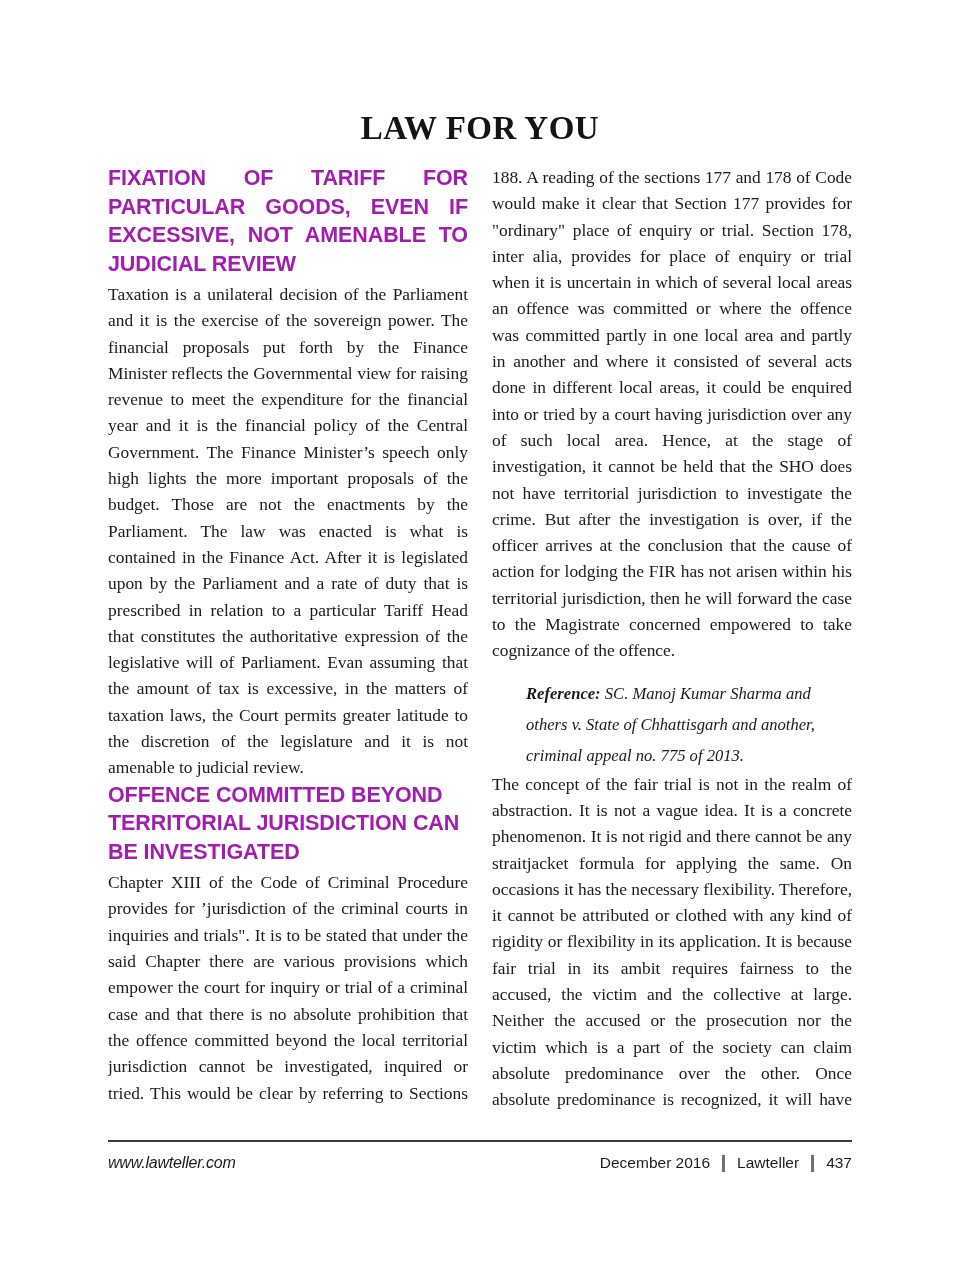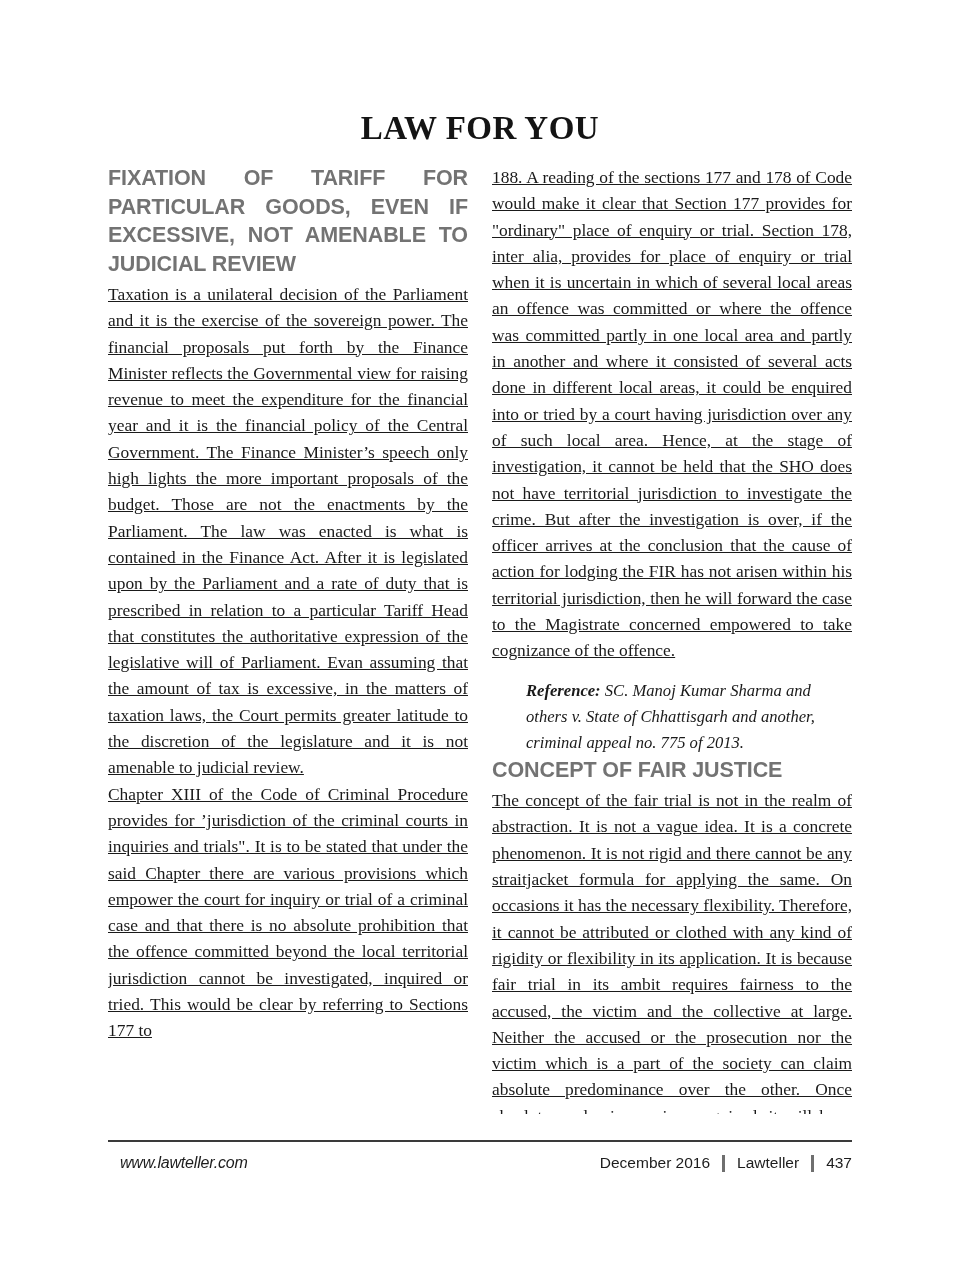--- a/index.html
+++ b/index.html
@@ -58,21 +58,21 @@
   .col-left  { left: 0px; }
   .col-right { left: 384px; }
 
   
   h2.section-heading {
     font-family: "Liberation Sans", "DejaVu Sans", sans-serif;
     font-weight: bold;
     font-size: 21.5px;
     line-height: 28.5px;
     letter-spacing: -0.1px;
-    color: #737373;
+    color: #a21caf;
     margin: 0 0 3px 0;
     padding: 0;
     text-align: justify;
     text-align-last: left;
   }
   h2.section-heading.justified-head {
     text-align: justify;
     word-spacing: 0px;
   }
   h2.section-heading.tight {
@@ -84,29 +84,28 @@
   p.body {
     font-family: "Liberation Serif", "DejaVu Serif", serif;
     font-size: 17.4px;
     line-height: 26.3px;
     text-align: justify;
     text-align-last: left;
     margin: 0 0 0 0;
     padding: 0;
     color: #1a1a1a;
     hyphens: none;
-    text-decoration: underline;
   }
 
   
   .reference {
     font-family: "Liberation Serif", "DejaVu Serif", serif;
     font-style: italic;
     font-size: 16.6px;
-    line-height: 26px;
+    line-height: 31px;
     margin: 14px 0 0 34px;
     padding: 0;
     color: #1a1a1a;
     text-align: left;
   }
   .reference .ref-label {
     font-weight: bold;
     font-style: italic;
   }
 
@@ -130,21 +129,20 @@
     color: #1d1d1d;
   }
   .footer-left {
     position: absolute;
     left: 0;
     top: 0;
     font-style: italic;
     font-weight: normal;
     font-size: 16px;
     letter-spacing: -0.2px;
-    margin-left: 12px;
   }
   .footer-right {
     position: absolute;
     right: 0;
     top: 0;
     display: flex;
     align-items: center;
     gap: 12px;
     white-space: nowrap;
   }
@@ -167,33 +165,33 @@
 
   <div class="columns">
 
     <div class="col col-left">
 
       <h2 class="section-heading justified-head">FIXATION OF TARIFF FOR PARTICULAR GOODS, EVEN IF EXCESSIVE, NOT AMENABLE TO JUDICIAL REVIEW</h2>
 
       <p class="body">Taxation is a unilateral decision of the Parliament and it is the exercise of the sovereign power. The financial proposals put forth by the Finance Minister reflects the Governmental view for raising revenue to meet the expenditure for the financial year and it is the financial policy of the Central Government. The Finance Minister’s speech only high lights the more important proposals of the budget. Those are not the enactments by the Parliament. The law was enacted is what is contained in the Finance Act. After it is legislated upon by the Parliament and a rate of duty that is prescribed in relation to a particular Tariff Head that constitutes the authoritative expression of the legislative will of Parliament. Evan assuming that the amount of tax is excessive, in the matters of taxation laws, the Court permits greater latitude to the discretion of the legislature and it is not amenable to judicial review.</p>
 
 
+      <h2 class="section-heading tight heading-spacer-top">OFFENCE COMMITTED BEYOND TERRITORIAL JURISDICTION CAN BE INVESTIGATED</h2>
 
       <p class="body">Chapter XIII of the Code of Criminal Procedure provides for ’jurisdiction of the criminal courts in inquiries and trials". It is to be stated that under the said Chapter there are various provisions which empower the court for inquiry or trial of a criminal case and that there is no absolute prohibition that the offence committed beyond the local territorial jurisdiction cannot be investigated, inquired or tried. This would be clear by referring to Sections 177 to</p>
     </div>
 
     <div class="col col-right">
 
       <p class="body">188. A reading of the sections 177 and 178 of Code would make it clear that Section 177 provides for "ordinary" place of enquiry or trial. Section 178, inter alia, provides for place of enquiry or trial when it is uncertain in which of several local areas an offence was committed or where the offence was committed partly in one local area and partly in another and where it consisted of several acts done in different local areas, it could be enquired into or tried by a court having jurisdiction over any of such local area. Hence, at the stage of investigation, it cannot be held that the SHO does not have territorial jurisdiction to investigate the crime. But after the investigation is over, if the officer arrives at the conclusion that the cause of action for lodging the FIR has not arisen within his territorial jurisdiction, then he will forward the case to the Magistrate concerned empowered to take cognizance of the offence.</p>
 
       <p class="reference">
         <span class="ref-label">Reference:</span><span> SC. Manoj Kumar Sharma and others v. State of Chhattisgarh and another, criminal appeal no. 775 of 2013.</span>
       </p>
 
-      <h2 class="section-heading tight heading-spacer-top">CONCEPT OF FAIR JUSTICE</h2>
 
       <p class="body">The concept of the fair trial is not in the realm of abstraction. It is not a vague idea. It is a concrete phenomenon. It is not rigid and there cannot be any straitjacket formula for applying the same. On occasions it has the necessary flexibility. Therefore, it cannot be attributed or clothed with any kind of rigidity or flexibility in its application. It is because fair trial in its ambit requires fairness to the accused, the victim and the collective at large. Neither the accused or the prosecution nor the victim which is a part of the society can claim absolute predominance over the other. Once absolute predominance is recognized, it will have the effect potentiality to bring in an anarchical disorder in the conducting of trial defying established legal norm. There should be passion for doing justice but it must be commanded</p>
     </div>
   </div>
 
   <div class="footer-rule"></div>
 
   <div class="footer">
     <div class="footer-left">www.lawteller.com</div>
     <div class="footer-right">

